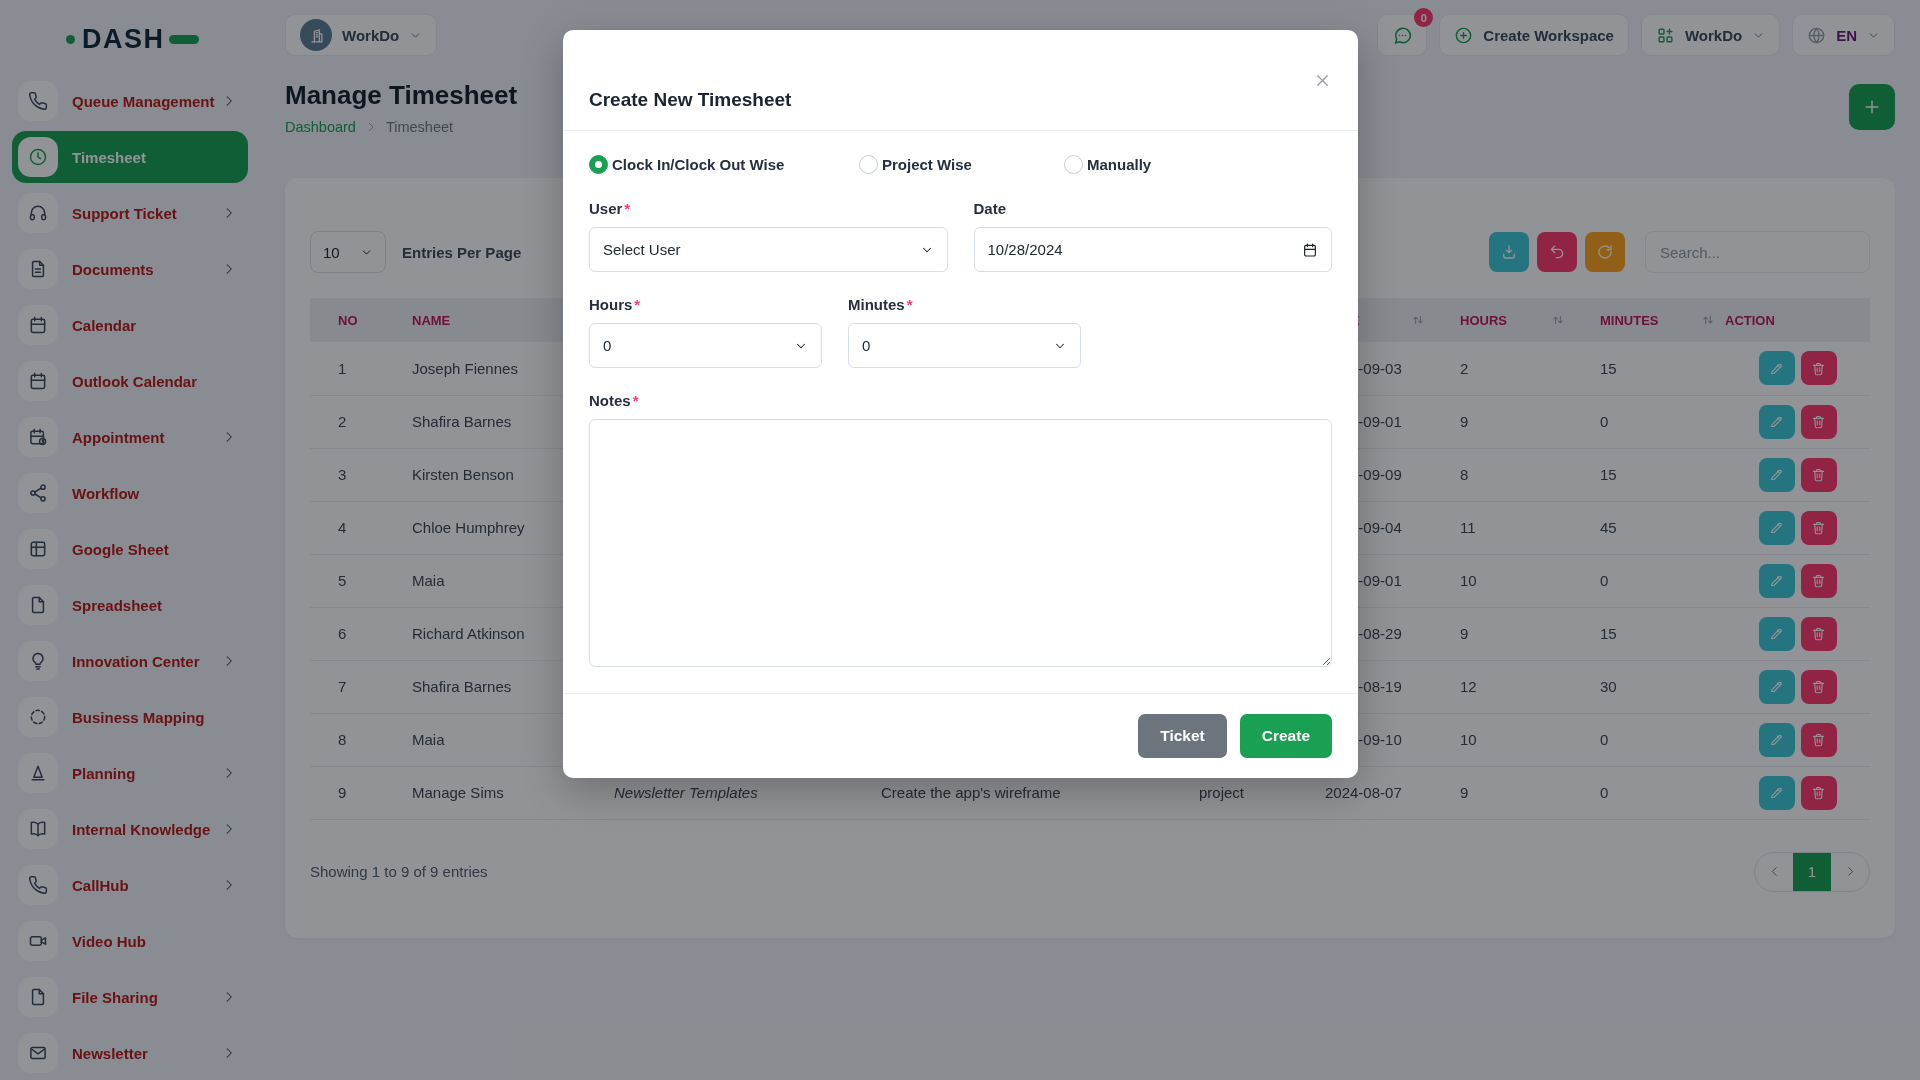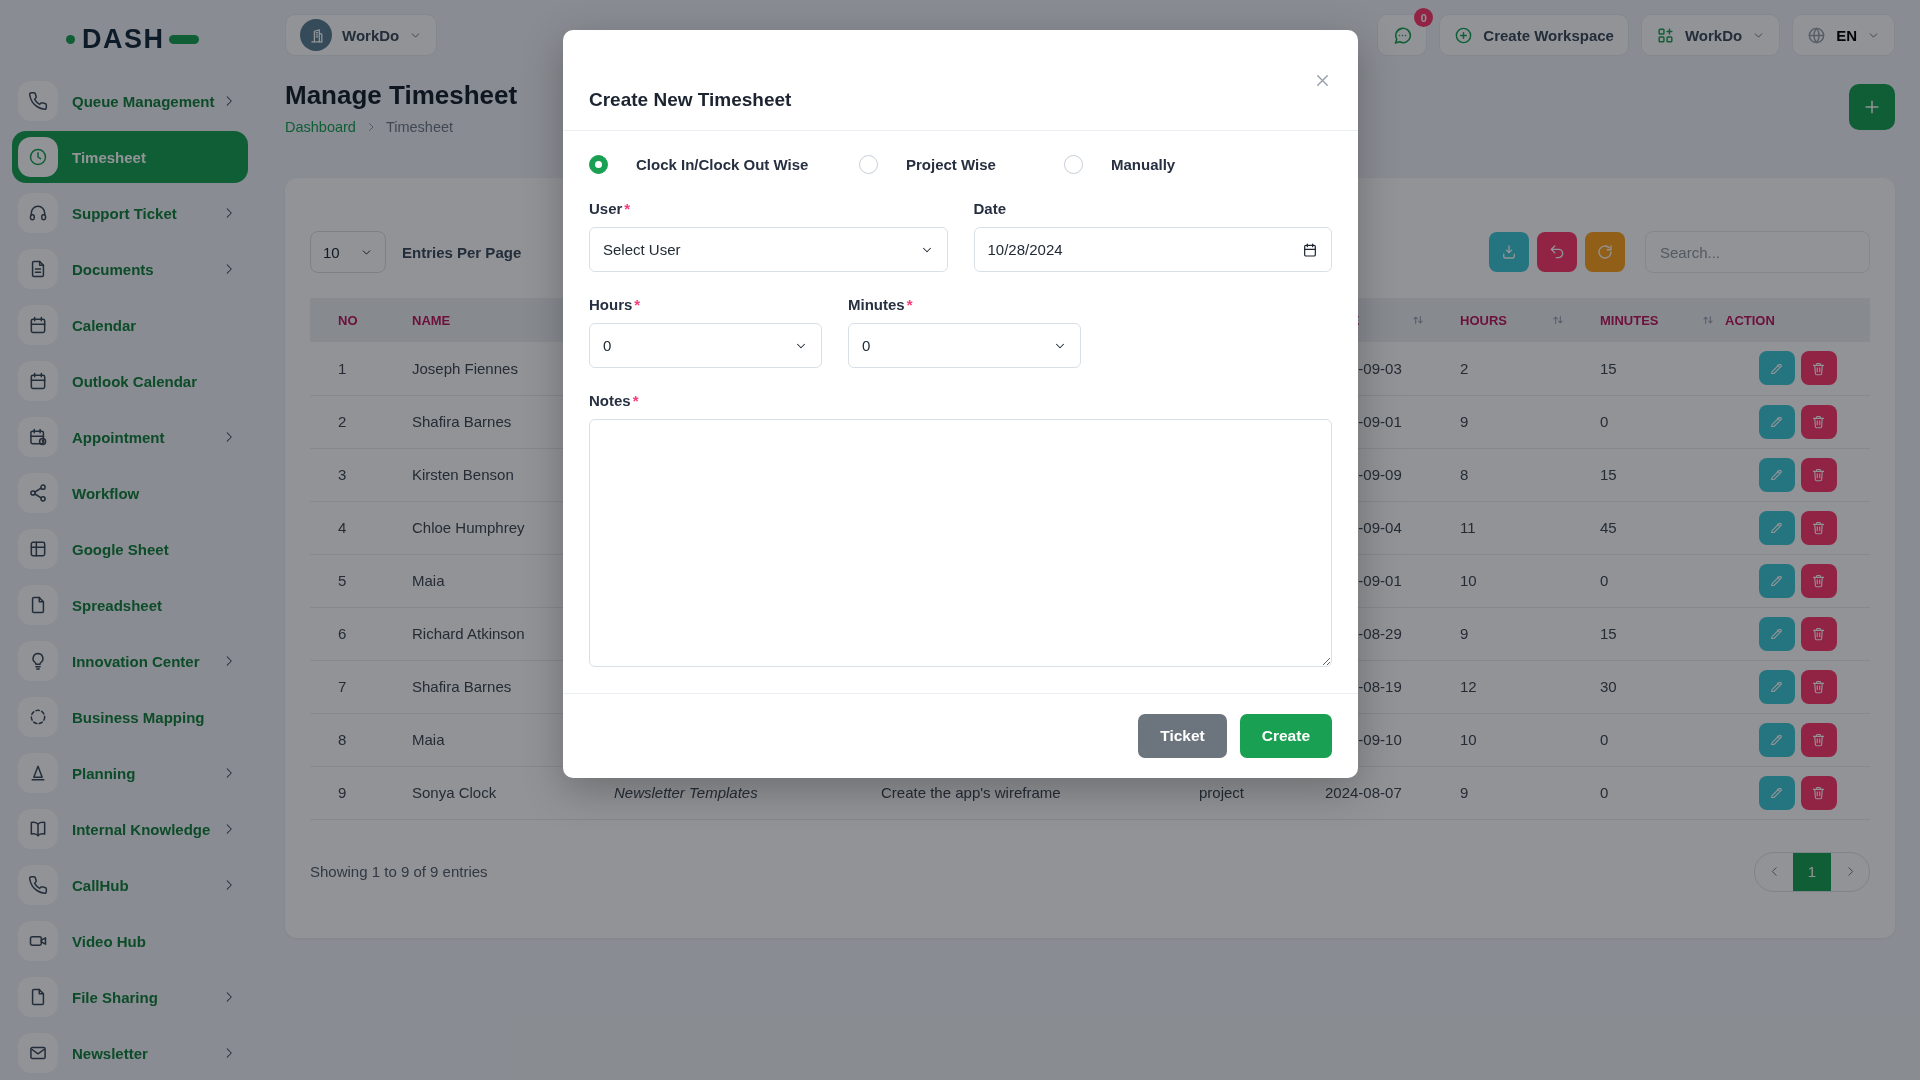--- a/index.html
+++ b/index.html
@@ -15,21 +15,21 @@
   .sidebar { position:absolute; left:0; top:0; width:260px; height:1080px; background:#f1f3f8; z-index:1; }
   .logo { display:flex; align-items:center; gap:7px; padding:24px 0 12px 66px; cursor:pointer; }
   .logo-dot { width:9px; height:9px; border-radius:50%; background:#1aa053; }
   .logo-text { font-size:27px; font-weight:800; letter-spacing:1.5px; color:#15283c; }
   .logo-bar { width:30px; height:9px; border-radius:5px; background:#1aa053; margin-left:-3px; }
   .menu { padding:8px 12px 0; }
   .menu-item { display:flex; align-items:center; height:52px; margin-bottom:4px; border-radius:14px;
                padding:0 12px 0 6px; cursor:pointer; }
   .menu-icon { width:40px; height:40px; border-radius:13px; background:#fff; display:flex;
                align-items:center; justify-content:center; color:#3d4a5c; font-size:20px; flex:none; }
-  .menu-label { margin-left:14px; font-size:15px; font-weight:600; color:#15803d; flex:1; white-space:nowrap; }
+  .menu-label { margin-left:14px; font-size:15px; font-weight:600; color:#b91c1c; flex:1; white-space:nowrap; }
   .menu-chevron { color:#4b5563; font-size:14px; display:flex; }
   .menu-item.active { background:#1aa053; }
   .menu-item.active .menu-label { color:#fff; }
   .menu-item.active .menu-icon { color:#1aa053; }
 
   
   .main { position:absolute; left:260px; top:0; right:0; bottom:0; }
   .topbar { display:flex; align-items:center; justify-content:space-between; padding:14px 25px 0; }
   .chip { display:flex; align-items:center; gap:10px; background:#fff; border:1px solid #e7eaf0;
           border-radius:10px; height:42px; padding:0 14px; font-size:15px; font-weight:600;
@@ -38,21 +38,21 @@
   .avatar { width:32px; height:32px; border-radius:50%; background:#5b7f93; color:#fff;
             display:flex; align-items:center; justify-content:center; font-size:18px; flex:none; }
   .topbar-right { display:flex; gap:12px; }
   .chip.icon-only { width:50px; justify-content:center; position:relative; padding:0; }
   .chat-ic { color:#1aa053; font-size:21px; display:flex; }
   .green-ic { color:#1aa053; font-size:19px; display:flex; }
   .gray-ic { color:#98a1ad; font-size:19px; display:flex; }
   .badge { position:absolute; top:-7px; right:-7px; min-width:19px; height:19px; border-radius:10px;
            background:#ff3a6e; color:#fff; font-size:11px; font-weight:700; display:flex;
            align-items:center; justify-content:center; padding:0 5px; }
-  .lang-label { color:#000000; }
+  .lang-label { color:#701a75; }
 
   .page-head { position:relative; margin:24px 25px 0; }
   .page-title { font-size:26px; font-weight:700; color:#16202e; }
   .breadcrumb { display:flex; align-items:center; gap:9px; margin-top:8px; font-size:14.5px; }
   .breadcrumb .home { color:#1aa053; cursor:pointer; }
   .breadcrumb .sep { color:#8b93a1; font-size:12px; display:flex; }
   .breadcrumb .cur { color:#707a89; }
   .add-btn { position:absolute; right:0; top:4px; width:46px; height:46px; border-radius:10px;
              background:#1aa053; color:#fff; display:flex; align-items:center; justify-content:center;
              font-size:20px; cursor:pointer; border:none; }
@@ -99,21 +99,21 @@
   
   .backdrop { position:absolute; inset:0; background:rgba(5,10,16,.44); z-index:40; }
   .modal { position:absolute; left:563px; top:30px; width:795px; background:#fff; border-radius:10px;
            box-shadow:0 12px 40px rgba(0,0,0,.25); z-index:50; }
   .modal-head { display:flex; align-items:center; justify-content:space-between; padding:19px 26px;
                 border-bottom:1px solid #ebeef2; }
   .modal-title { font-size:19px; font-weight:700; color:#1b2430;margin-top:40px; }
   .modal-close { color:#98a1ad; font-size:19px; cursor:pointer; background:none; border:none; display:flex; }
   .modal-body { padding:24px 26px 26px; }
   .radio-row { display:flex; align-items:center; }
-  .radio-item { display:flex; align-items:center; gap:28px; font-size:15px; font-weight:600;
+  .radio-item { display:flex; align-items:center; gap:4px; font-size:15px; font-weight:600;
                 color:#273040; cursor:pointer; }
   .radio-item.w1 { width:270px; } .radio-item.w2 { width:205px; }
   .radio { width:19px; height:19px; border-radius:50%; border:1.5px solid #c7cfd9; background:#fff;
            display:flex; align-items:center; justify-content:center; flex:none; }
   .radio.checked { background:#1aa053; border-color:#1aa053; }
   .radio.checked::after { content:""; width:7px; height:7px; border-radius:50%; background:#fff; }
   .form-grid { display:grid; grid-template-columns:1fr 1fr; gap:26px; margin-top:26px; }
   .form-grid2 { display:grid; grid-template-columns:233px 233px; gap:26px; margin-top:24px; }
   .form-block { margin-top:24px; }
   .f-label { font-size:15px; font-weight:600; color:#273040; margin-bottom:10px; display:block; }
@@ -862,21 +862,21 @@
                     <svg class="ic" viewBox="0 0 24 24" aria-hidden="true">
                       <use href="#i-trash-icon"></use>
                     </svg>
                   </span>
                 </button>
             </span>
           </td>
         </tr>
           <tr>
           <td class="c-no">9</td>
-          <td class="c-name">Sonya Clock</td>
+          <td class="c-name">Manage Sims</td>
           <td class="c-project">Newsletter Templates</td>
           <td class="c-task">Create the app's wireframe</td>
           <td class="c-type">project</td>
           <td class="c-date">2024-08-07</td>
           <td class="c-hours">9</td>
           <td class="c-mins">0</td>
           <td class="c-action">
             <span class="actions">
               <button class="act-btn btn-info">
                   <span>

